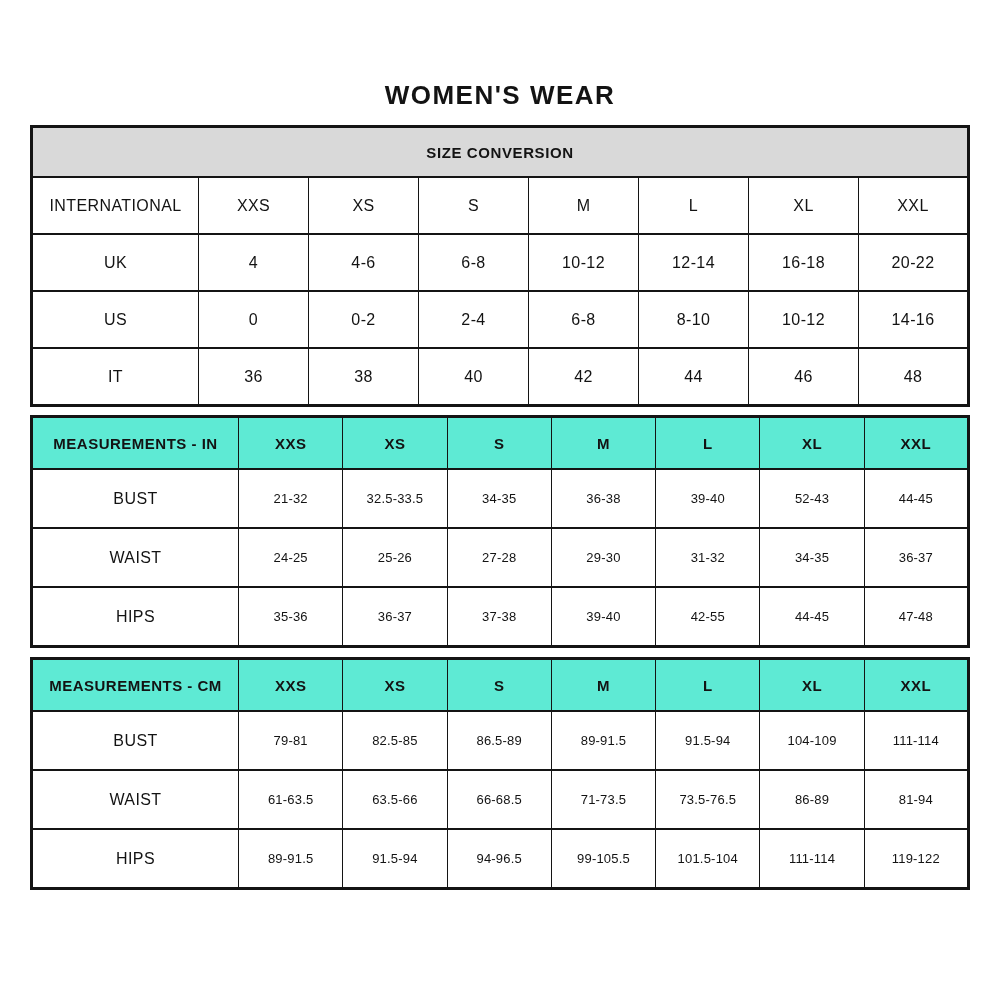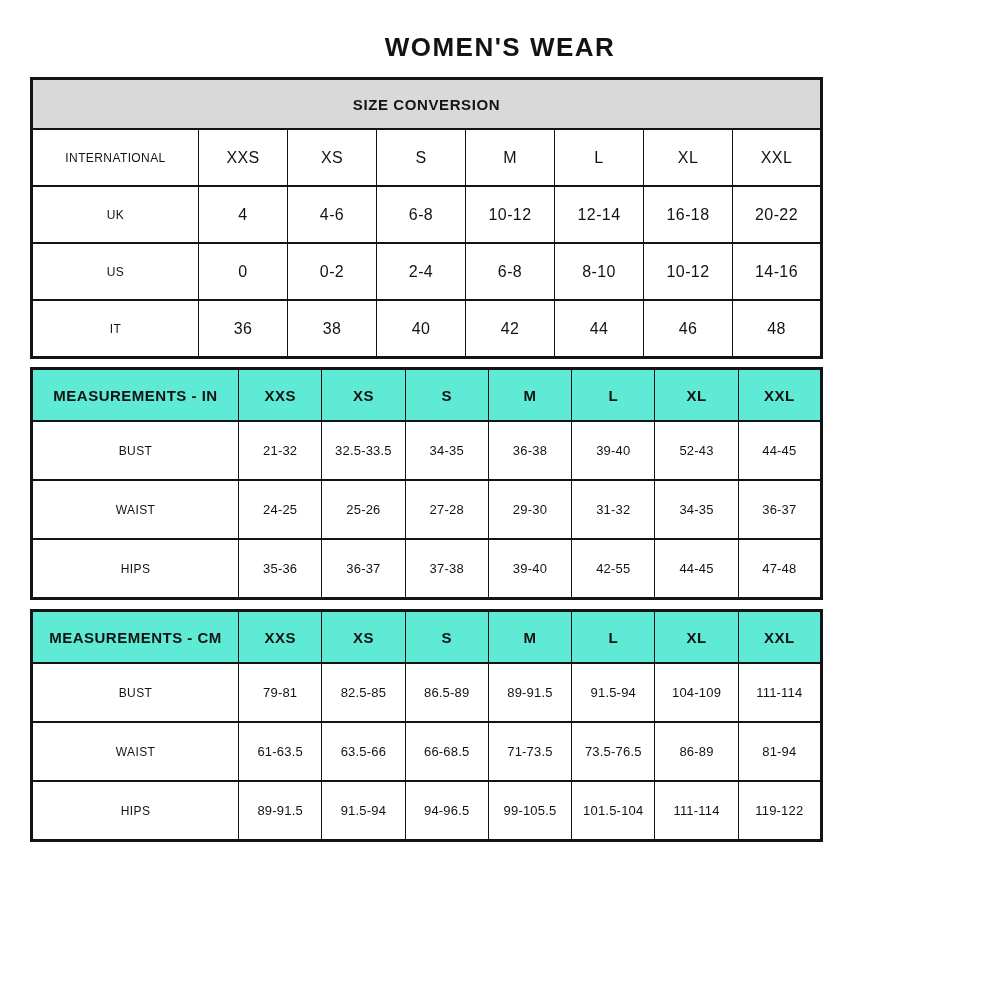--- a/index.html
+++ b/index.html
@@ -2,51 +2,51 @@
 <html><head>
 <meta charset="utf-8">
 <style>
   html, body { margin: 0; padding: 0; background: #ffffff; }
   body {
     width: 1000px; height: 1000px;
     font-family: "Liberation Sans", sans-serif;
     color: #131313;
     -webkit-font-smoothing: antialiased;
   }
-  .page { padding: 28px 30px 0 30px; }
+  .page { padding: 28px 30px 0 30px; margin-top: 48px; }
   .title {
     text-align: center;
     font-size: 26px;
     font-weight: 700;
     letter-spacing: 1.5px;
     margin: 4px 0 14px 0;
   }
   table.grid {
-    width: 793px;
+    width: 940px;
     border-collapse: collapse;
     table-layout: fixed;
     border: 3px solid #141414;
   }
   table.grid td {
     border: 2px solid #141414;
     border-left-width: 1px;
     border-right-width: 1px;
     text-align: center;
     vertical-align: middle;
     padding: 0 2px;
     overflow: hidden;
     white-space: nowrap;
   }
   .t1 { margin-bottom: 8px; }
   .t2 { margin-bottom: 9px; }
   .t1 td { height: 55px; font-size: 16px; letter-spacing: 0.4px; }
   .t1 tr.caption td { height: 48px; background: #d9d9d9; font-weight: 700; font-size: 15px; letter-spacing: 0.6px; }
   .t2 td, .t3 td { height: 57px; }
   tr.hdr td { background: #5eead4; font-weight: 700; font-size: 15px; letter-spacing: 0.5px; height: 50px !important; }
-  td.lbl { font-size: 12px; letter-spacing: 0.4px; }
+  td.lbl { font-size: 16px; letter-spacing: 0.4px; }
   td.sm { font-size: 13px; letter-spacing: 0.2px; }
 </style>
 </head>
 <body>
 
 <div class="page">
 
   <div class="title">WOMEN'S WEAR</div>
 
   <table class="grid t1">

